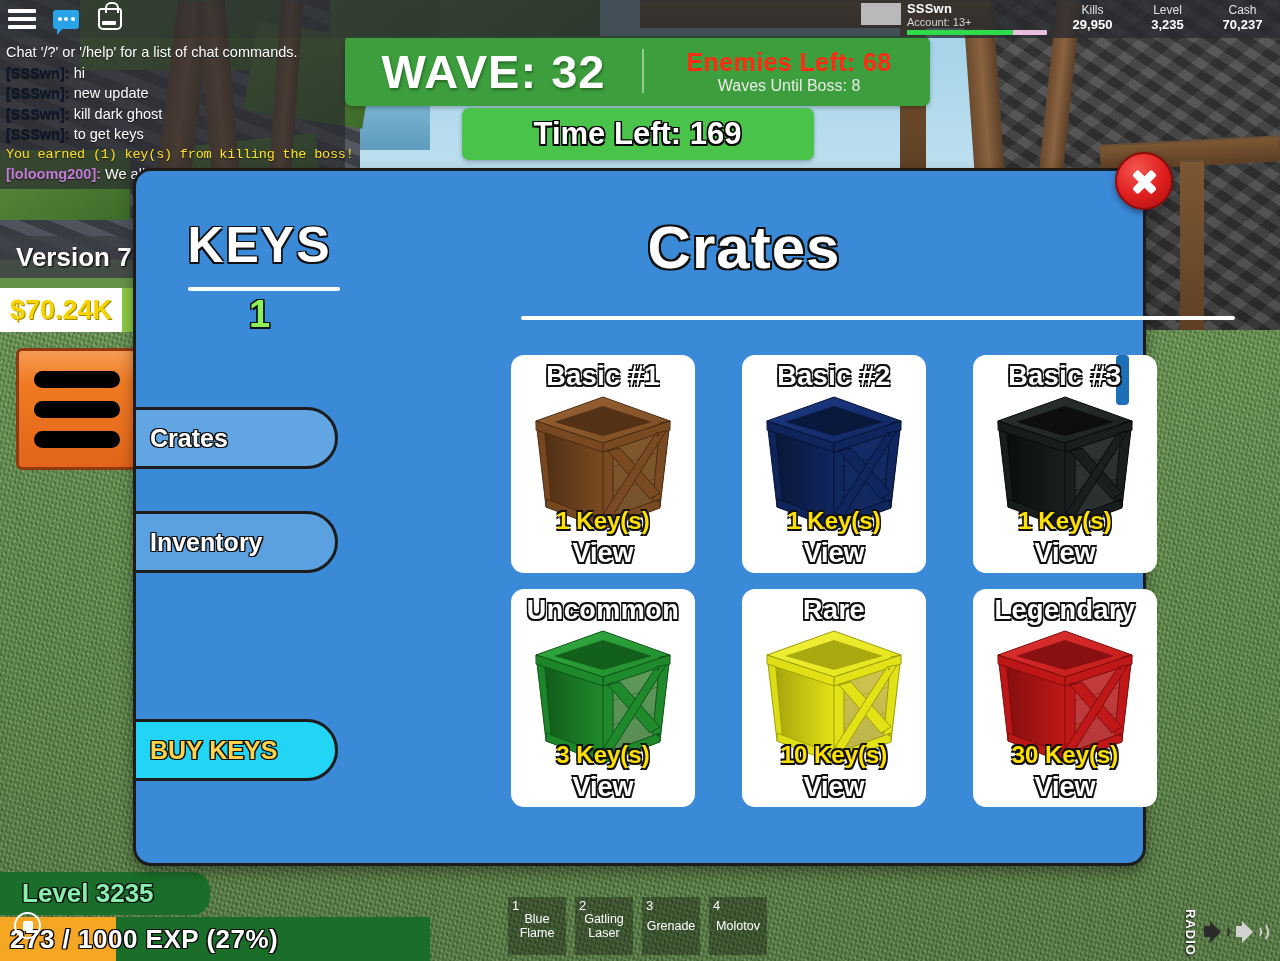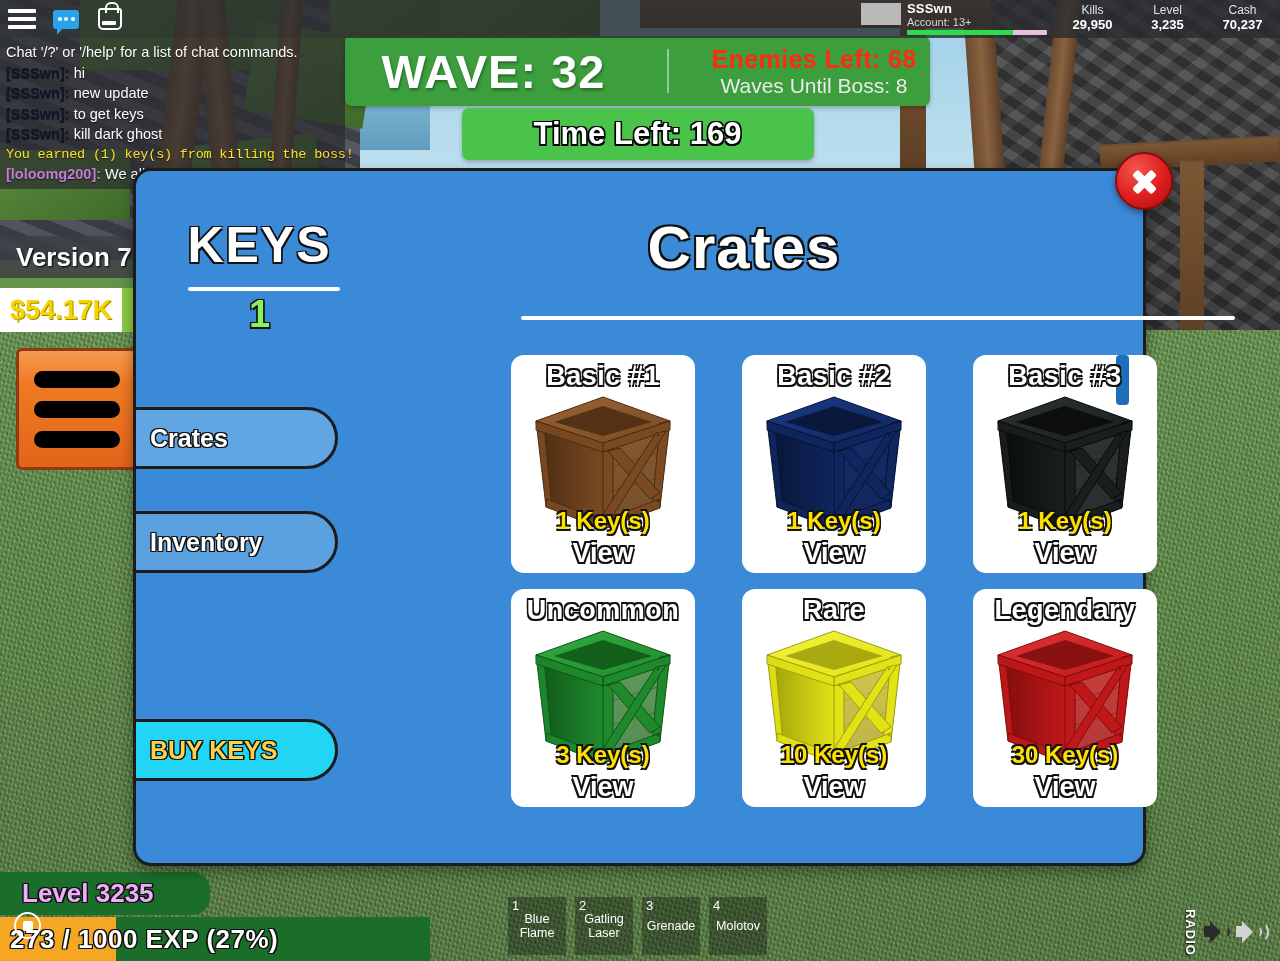--- a/index.html
+++ b/index.html
@@ -138,28 +138,28 @@
     background:linear-gradient(#f59b52 0%,#ef7a22 28%,#e2651a 100%);
     border:3px solid #8f3a10; border-radius:6px; z-index:14;
     display:flex; flex-direction:column; justify-content:center; align-items:center; gap:13px; cursor:pointer;
   }
   #menubtn i { display:block; width:86px; height:17px; background:#000; border-radius:9px; }
 
   
   #wavewrap { position:absolute; left:345px; top:36px; z-index:16; }
   #waveband {
     width:585px; height:70px; background:#3c9e3c; border-radius:7px;
-    display:flex; align-items:center; box-shadow:0 2px 4px rgba(0,0,0,.25);gap:25px;
+    display:flex; align-items:center; box-shadow:0 2px 4px rgba(0,0,0,.25);
   }
   .wave-l { width:297px; text-align:center; }
   .wave-l span { color:#fff; font-size:47px; font-weight:bold; letter-spacing:1px; text-shadow:1px 2px 3px rgba(0,0,0,.35); }
   .wave-div { width:2px; height:44px; background:rgba(255,255,255,.45); }
   .wave-r { flex:1; text-align:center; padding-left:4px; }
   .enemies { color:#ff2a12; font-size:25px; font-weight:bold; letter-spacing:.4px; }
-  .untilboss { color:#eaeaea; font-size:21px; }
+  .untilboss { color:#eaeaea; font-size:16px; }
   #timeband {
     margin:2px auto 0; width:352px; height:52px; background:#49c349; border-radius:7px;
     display:flex; align-items:center; justify-content:center;
     box-shadow:0 2px 4px rgba(0,0,0,.25);
   }
   #timeband span {
     color:#fff; font-size:31px; font-weight:bold;
     text-shadow:-1.5px -1.5px 0 #000,1.5px -1.5px 0 #000,-1.5px 1.5px 0 #000,1.5px 1.5px 0 #000;
   }
 
@@ -255,21 +255,21 @@
     background:#1f6fb8; border-radius:4px; cursor:pointer;
   }
 
   
   #levelbox {
     position:absolute; left:0; bottom:46px; width:210px; height:43px;
     background:#1a6e2a; border-radius:0 18px 18px 0; z-index:18;
     display:flex; align-items:center; padding-left:22px;
   }
   #levelbox span {
-    color:#f0abfc; font-size:26px; font-weight:bold;
+    color:#86efac; font-size:26px; font-weight:bold;
     text-shadow:-1.3px -1.3px 0 #111,1.3px -1.3px 0 #111,-1.3px 1.3px 0 #111,1.3px 1.3px 0 #111;
   }
   #expbar {
     position:absolute; left:0; bottom:0; width:430px; height:44px;
     background:#1a6e2a; z-index:18; overflow:hidden;
   }
   #expfill { position:absolute; left:0; top:0; height:100%; width:27%; background:#f5a623; }
   #exptext {
     position:absolute; left:10px; top:0; height:100%; display:flex; align-items:center;
     color:#fff; font-size:26px; font-weight:bold; letter-spacing:.5px;
@@ -391,31 +391,31 @@
   <div class="statcol">
     <div class="k">Cash</div>
     <div class="v">70,237</div>
   </div>
 </div>
 
 <div id="chat">
     <div class="cline">Chat '/?' or '/help' for a list of chat commands.</div>
     <div class="cline"><span class="cname n-green">[SSSwn]:</span><span> hi</span></div>
     <div class="cline"><span class="cname n-green">[SSSwn]:</span><span> new update</span></div>
+    <div class="cline"><span class="cname n-green">[SSSwn]:</span><span> kill dark ghost</span></div>
     <div class="cline"><span class="cname n-green">[SSSwn]:</span><span> to get keys</span></div>
-    <div class="cline"><span class="cname n-green">[SSSwn]:</span><span> kill dark ghost</span></div>
     <div class="cline sys-yellow">You earned (1) key(s) from killing the boss!</div>
     <div class="cline"><span class="cname n-purple">[loloomg200]:</span><span> We all won</span></div>
   </div>
 
 <div id="versionbar">
   <span>Version 7</span>
 </div>
 <div id="cashbar">
-  <div class="cash-amt">$54.17K</div>
+  <div class="cash-amt">$70.24K</div>
   <div class="cash-plus">+</div>
 </div>
 <div id="menubtn">
     <i></i>
     <i></i>
     <i></i>
   </div>
 
 <div id="wavewrap">
   <div id="waveband">

